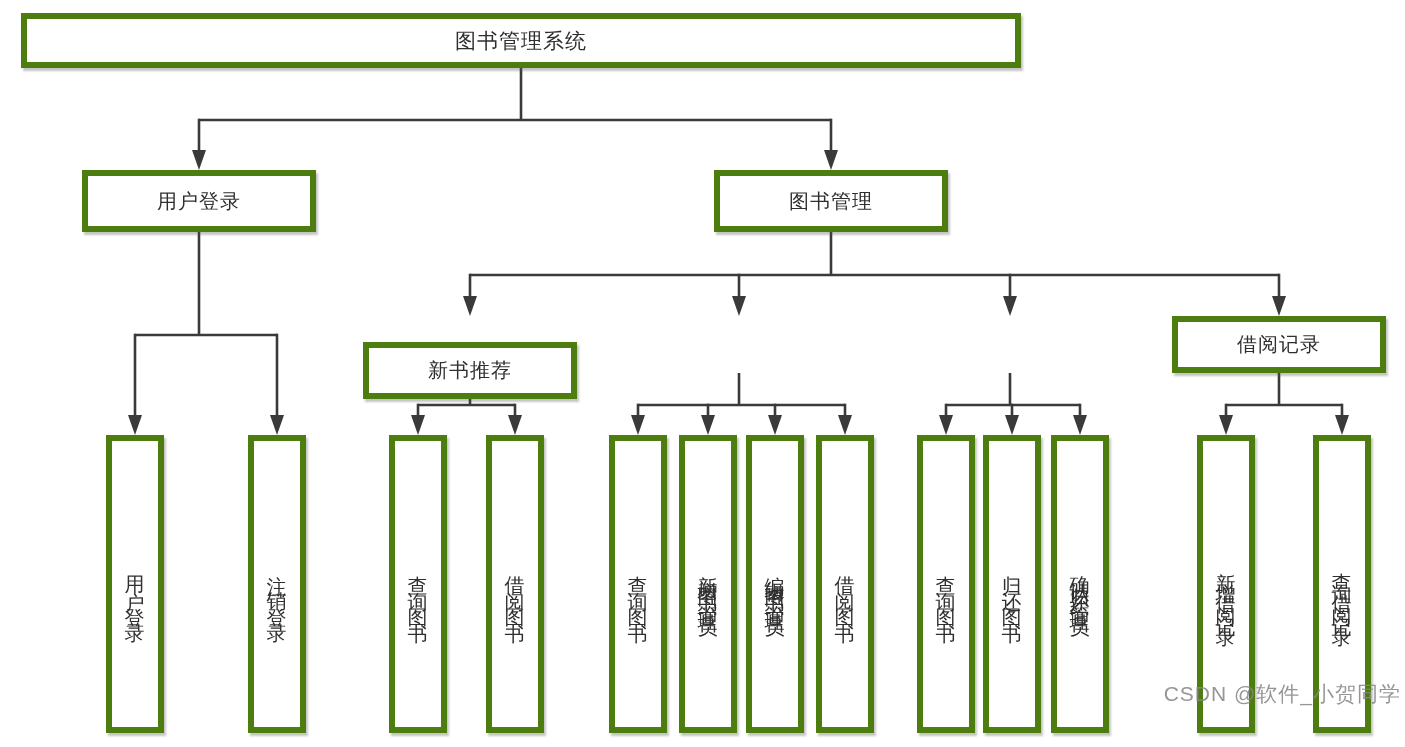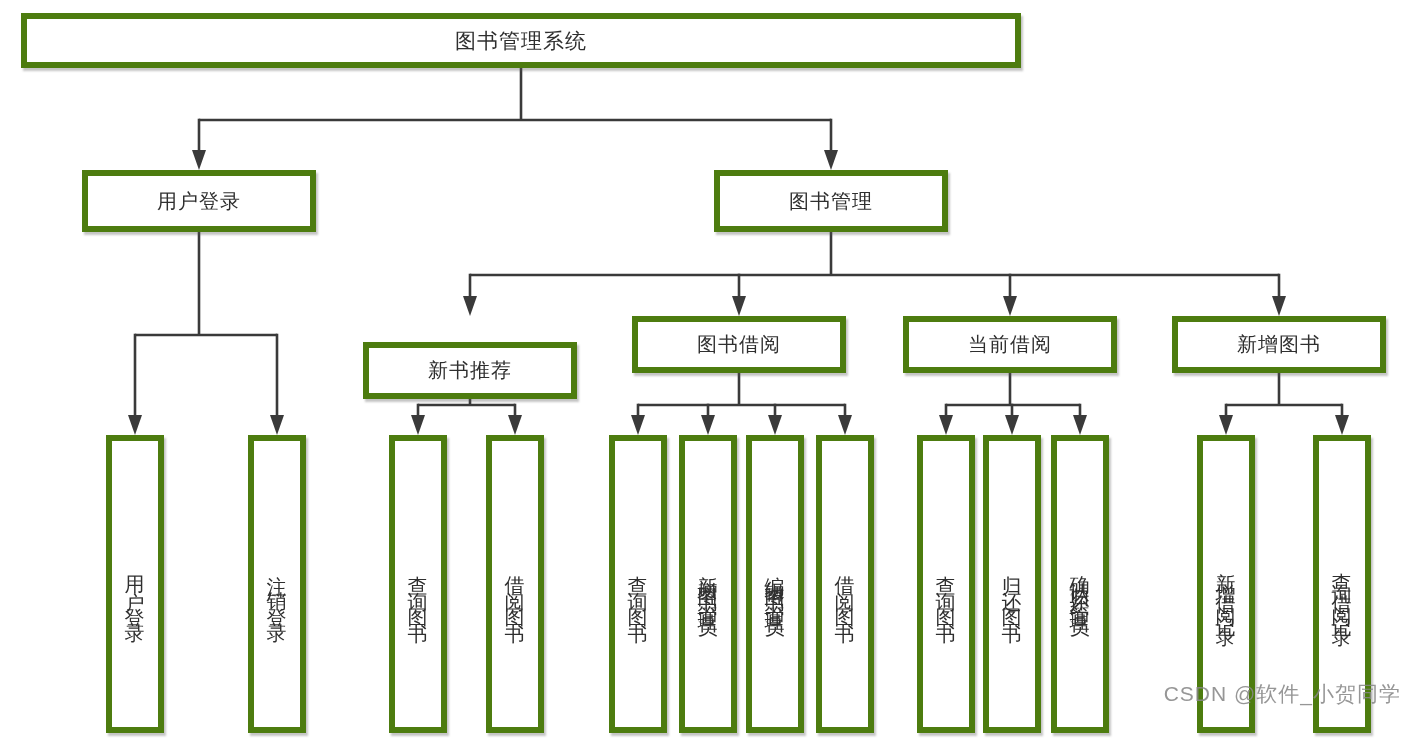--- a/index.html
+++ b/index.html
@@ -108,28 +108,22 @@
   <div class="box h" style="left:82px;top:170px;width:234px;height:62px;">
     <span>用户登录</span>
   </div>
   <div class="box h" style="left:714px;top:170px;width:234px;height:62px;">
     <span>图书管理</span>
   </div>
 
   <div class="box h" style="left:363px;top:316px;width:214px;height:57px;margin-top:26px;">
     <span>新书推荐</span>
   </div>
-  <div class="box h" style="left:632px;top:316px;width:214px;height:57px;">
-    <span>图书借阅</span>
-  </div>
-  <div class="box h" style="left:903px;top:316px;width:214px;height:57px;">
-    <span>当前借阅</span>
-  </div>
   <div class="box h" style="left:1172px;top:316px;width:214px;height:57px;">
-    <span>新增图书</span>
+    <span>借阅记录</span>
   </div>
 
   <div class="box leaf s" style="left:106px;top:435px;width:58px;height:298px;">
     <span>用户登录</span>
   </div>
   <div class="box leaf s" style="left:248px;top:435px;width:58px;height:298px;">
     <span>注销登录</span>
   </div>
 
   <div class="box leaf s" style="left:389px;top:435px;width:58px;height:298px;">

